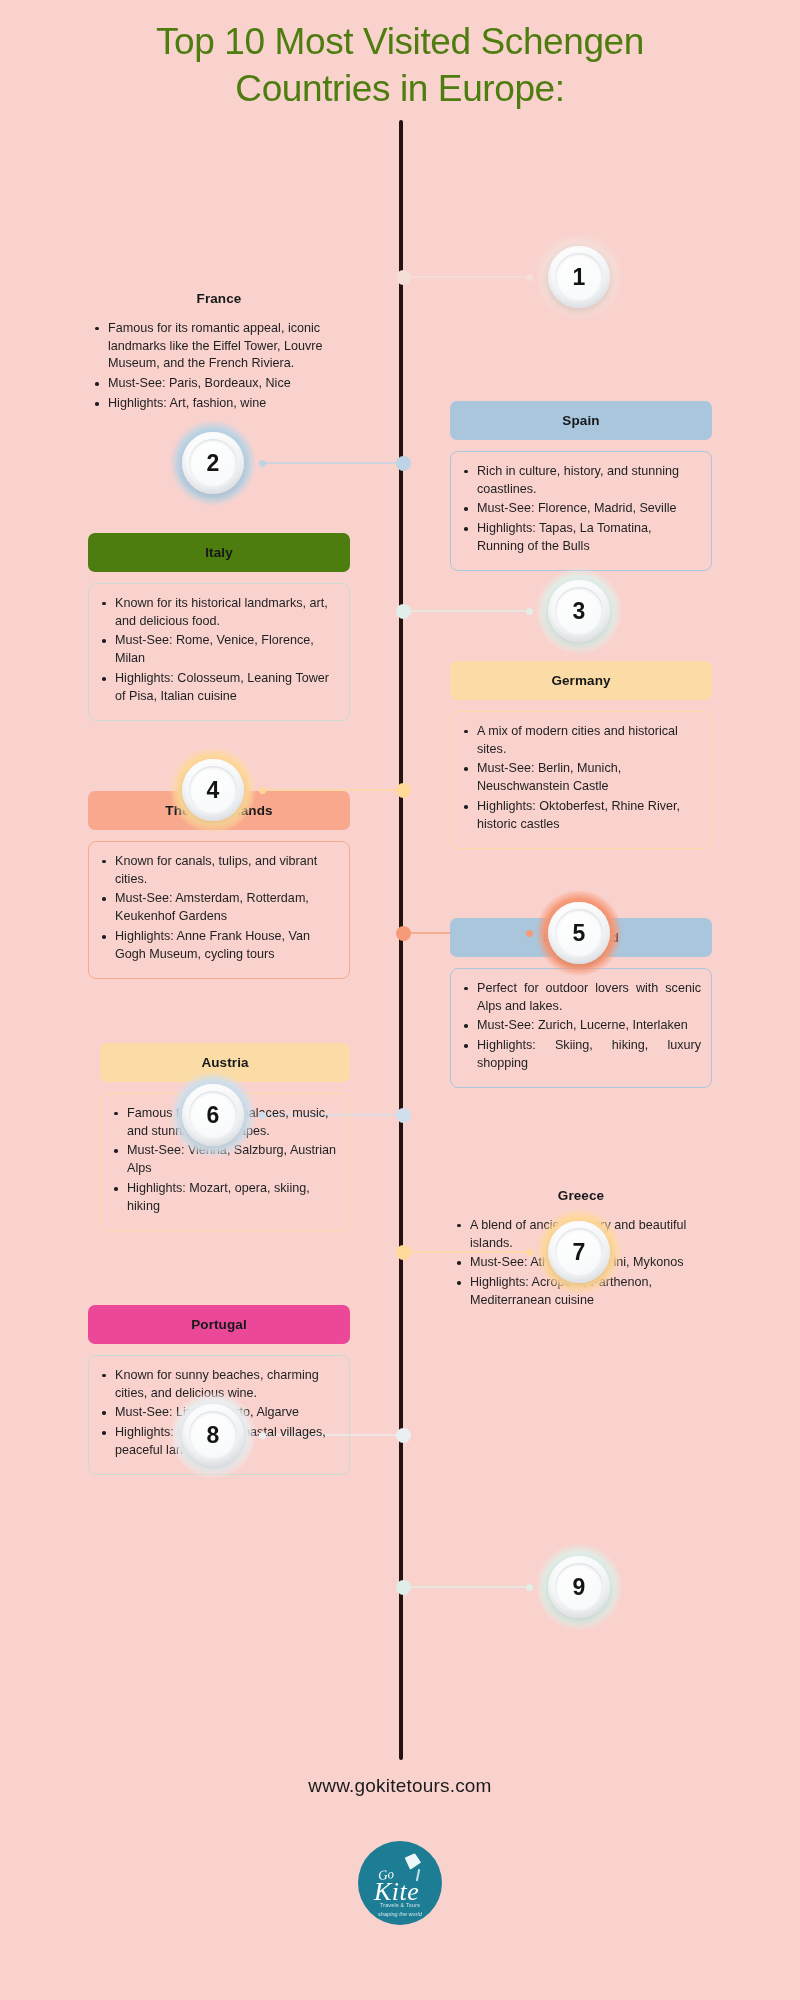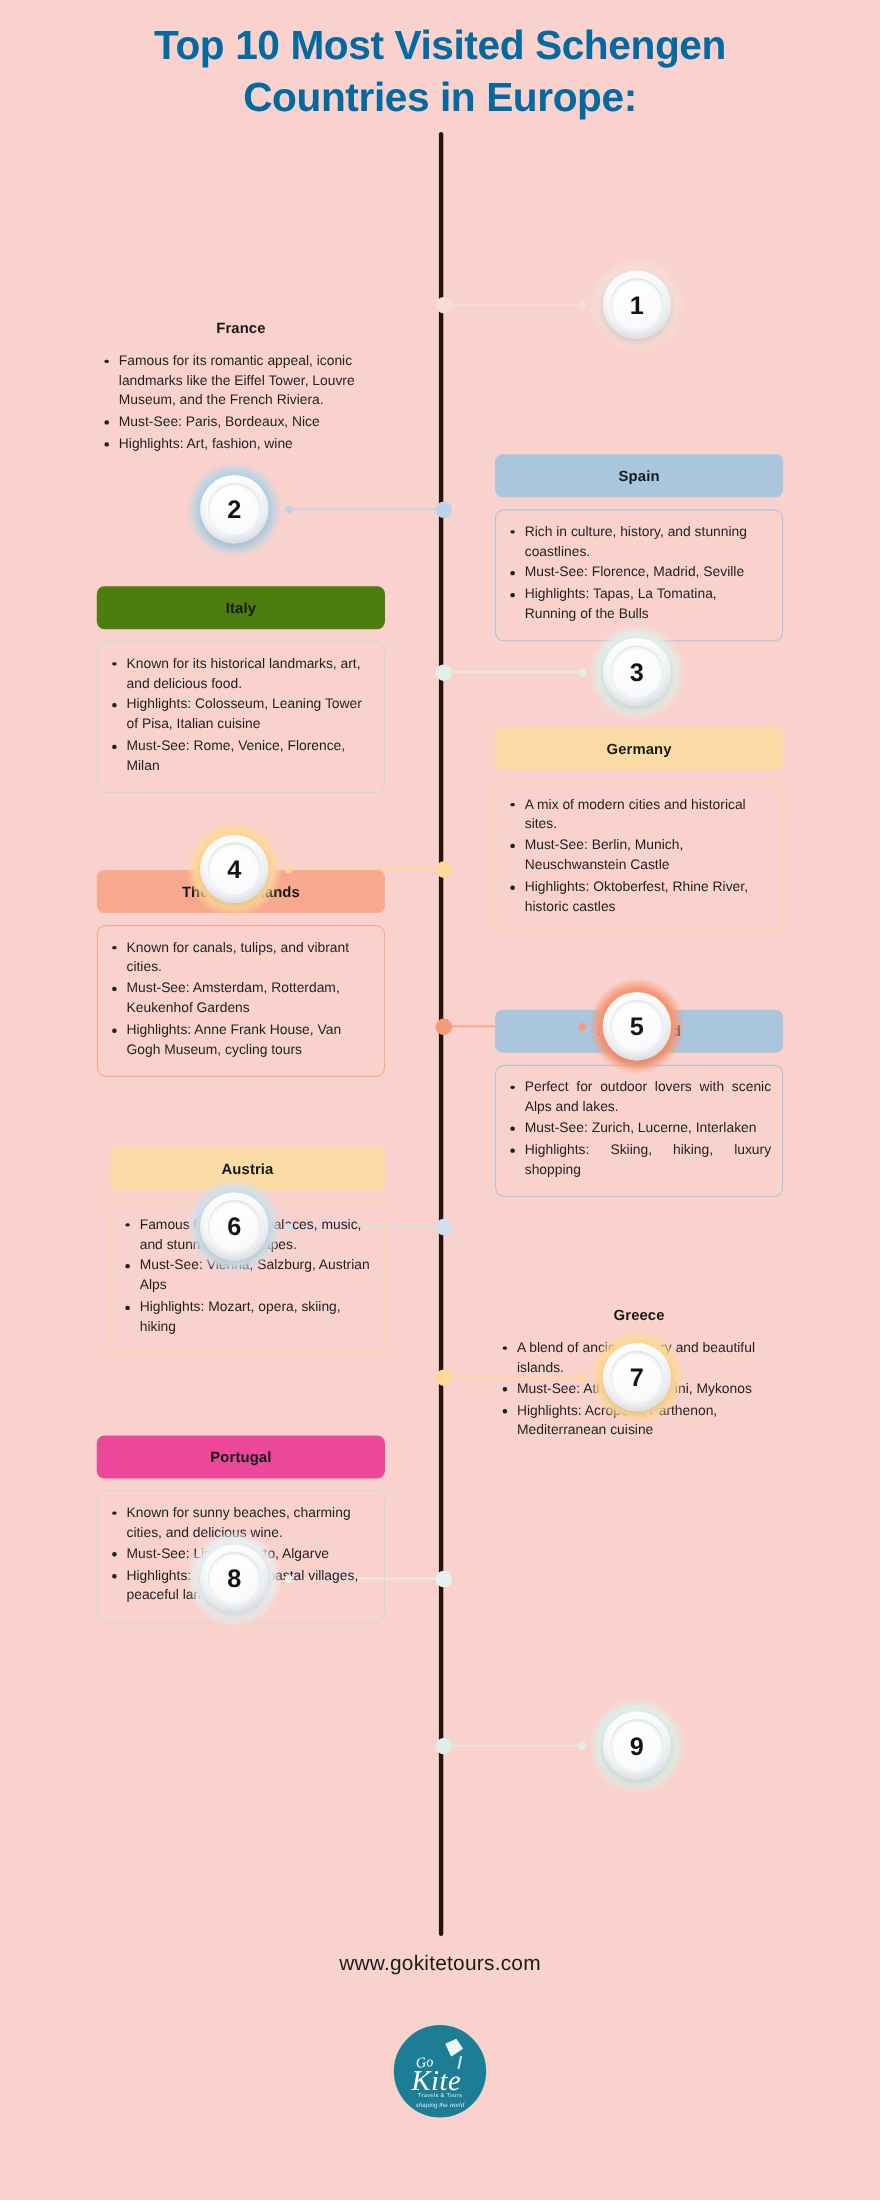--- a/index.html
+++ b/index.html
@@ -16,22 +16,22 @@
     overflow: hidden;
   }
 
   
   .title-wrap {
     padding: 18px 60px 0 60px;
     text-align: center;
   }
   .title {
     font-size: 37px;
-    font-weight: 700;
-    color: #0369a1;
+    font-weight: 400;
+    color: #4d7c0f;
     line-height: 1.28;
     letter-spacing: -0.4px;
   }
 
   
   .spine {
     position: absolute;
     left: 399px;
     top: 120px;
     width: 4px;
@@ -345,37 +345,37 @@
       <div class="block left" style="top: 168px;">
         <div class="card-head plain">France</div>
         <div class="card-body plain">
           <ul>
             <li>Famous for its romantic appeal, iconic landmarks like the Eiffel Tower, Louvre Museum, and the French Riviera.</li>
             <li>Must-See: Paris, Bordeaux, Nice</li>
             <li>Highlights: Art, fashion, wine</li>
           </ul>
         </div>
       </div>
-      <div class="block right" style="top: 288px; margin-top: 12px;">
+      <div class="block right" style="top: 288px;">
         <div class="card-head" style="background: rgb(169, 198, 221);">Spain</div>
         <div class="card-body" style="border-color: rgb(169, 198, 221);">
           <ul>
             <li>Rich in culture, history, and stunning coastlines.</li>
             <li>Must-See: Florence, Madrid, Seville</li>
             <li>Highlights: Tapas, La Tomatina, Running of the Bulls</li>
           </ul>
         </div>
       </div>
       <div class="block left" style="top: 420px;">
         <div class="card-head" style="background: #4d7c0f;">Italy</div>
         <div class="card-body" style="border-color: rgb(200, 220, 210);">
           <ul>
             <li>Known for its historical landmarks, art, and delicious food.</li>
+            <li>Must-See: Rome, Venice, Florence, Milan</li>
             <li>Highlights: Colosseum, Leaning Tower of Pisa, Italian cuisine</li>
-            <li>Must-See: Rome, Venice, Florence, Milan</li>
           </ul>
         </div>
       </div>
       <div class="block right" style="top: 548px;">
         <div class="card-head" style="background: rgb(252, 220, 166);">Germany</div>
         <div class="card-body" style="border-color: rgb(252, 220, 166);">
           <ul>
             <li>A mix of modern cities and historical sites.</li>
             <li>Must-See: Berlin, Munich, Neuschwanstein Castle</li>
             <li>Highlights: Oktoberfest, Rhine River, historic castles</li>

